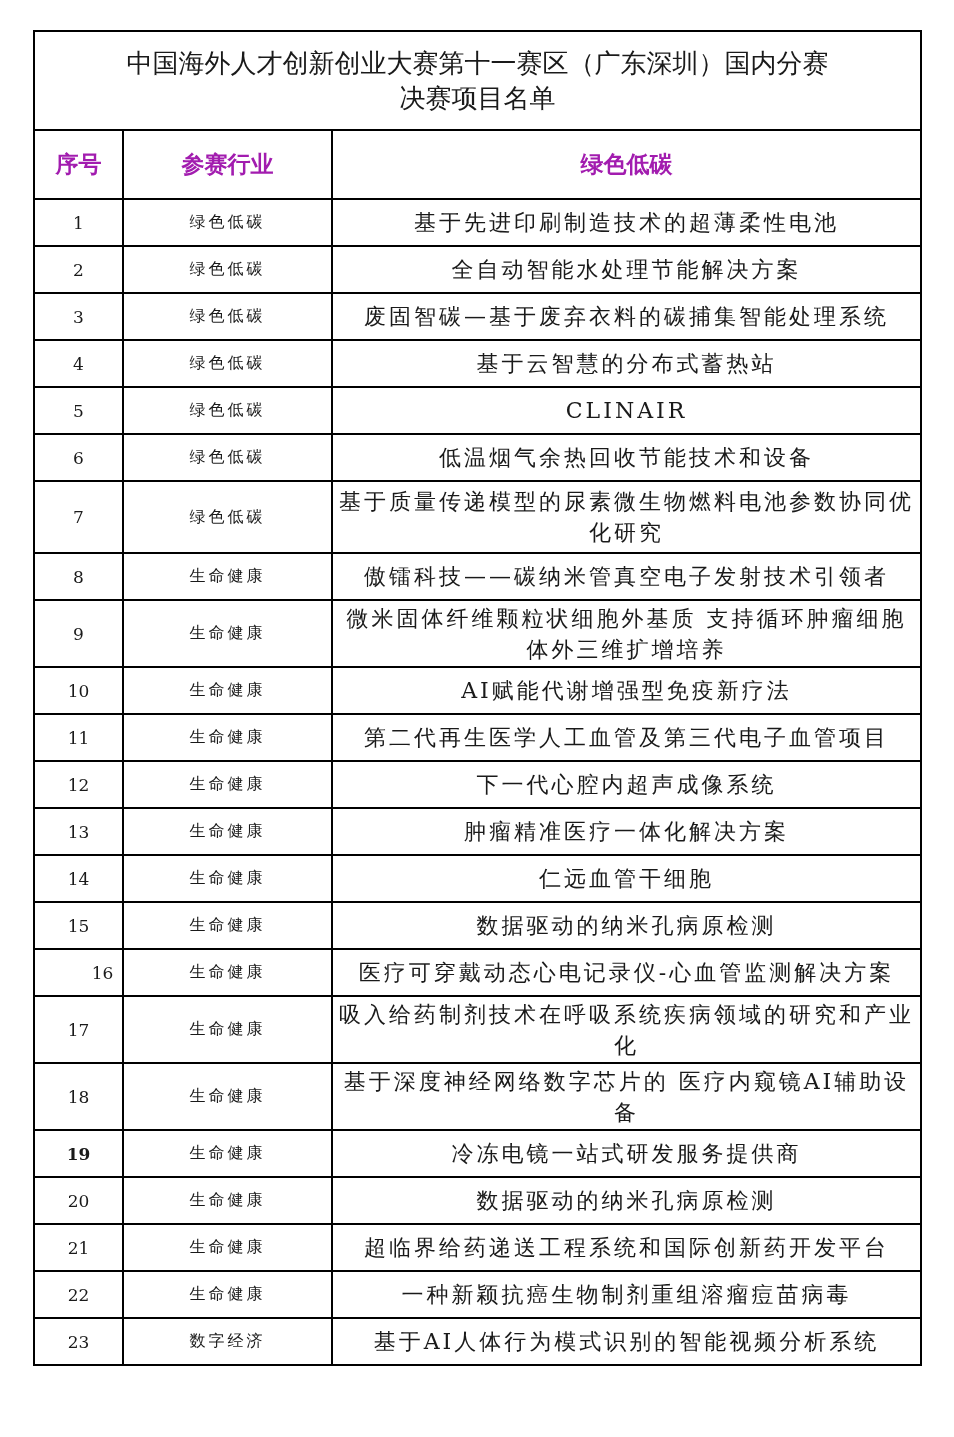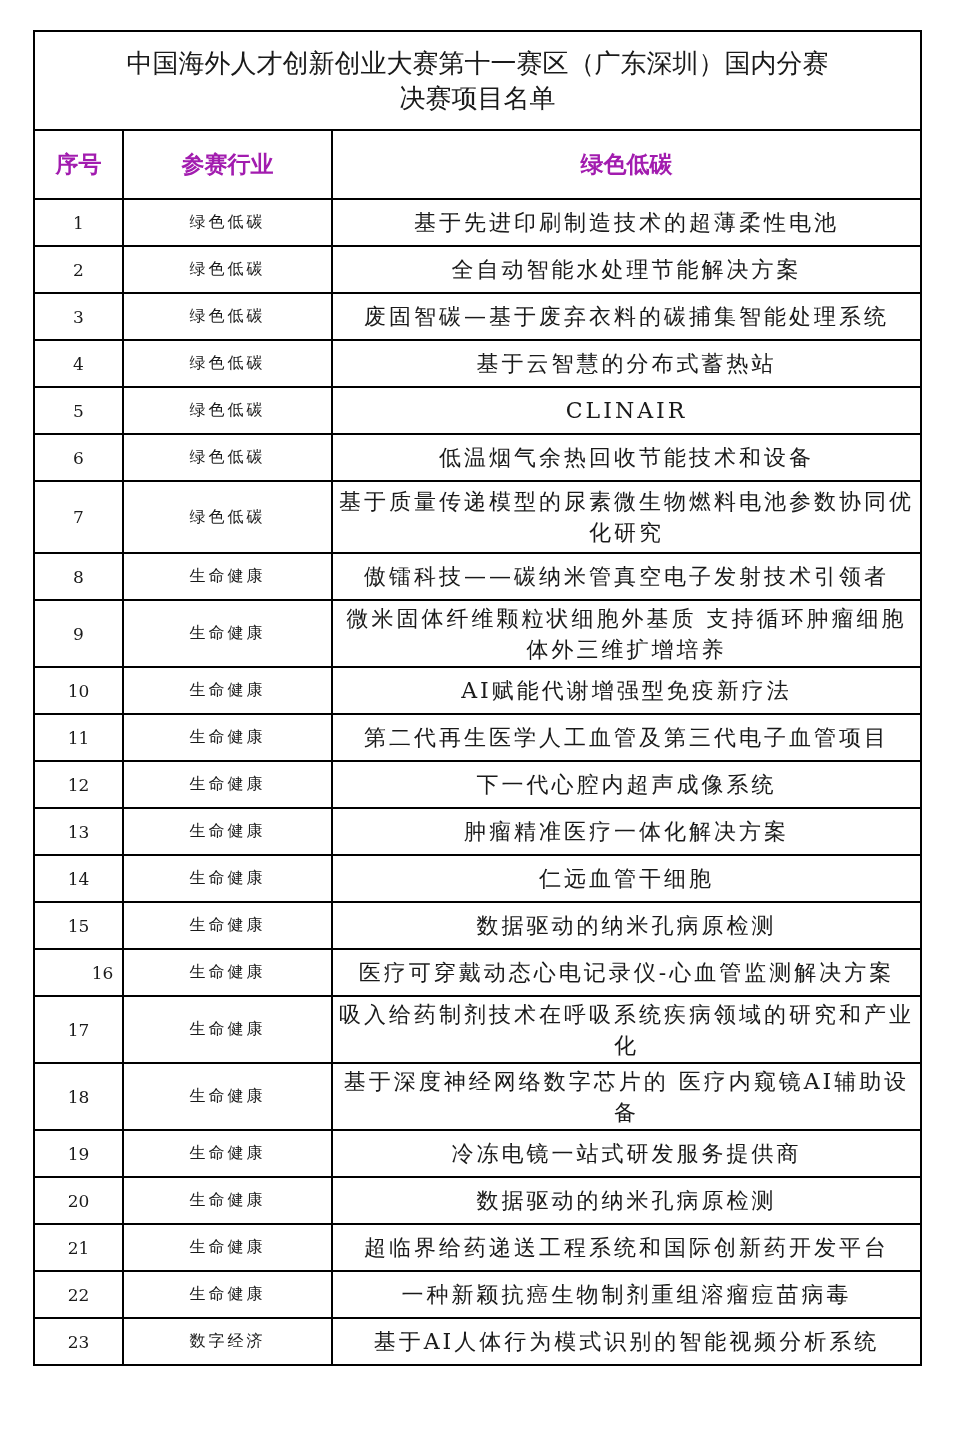--- a/index.html
+++ b/index.html
@@ -139,21 +139,21 @@
         <td class="num" style="height: 65px;">17</td>
         <td class="ind" style="height: 65px;">生命健康</td>
         <td class="proj" style="height: 65px;">吸入给药制剂技术在呼吸系统疾病领域的研究和产业化</td>
       </tr>
       <tr>
         <td class="num" style="height: 65px;">18</td>
         <td class="ind" style="height: 65px;">生命健康</td>
         <td class="proj" style="height: 65px;">基于深度神经网络数字芯片的 医疗内窥镜AI辅助设备</td>
       </tr>
       <tr>
-        <td class="num" style="height: 45px;">19</td>
+        <td class="num" style="height: 45px; font-weight: bold;">19</td>
         <td class="ind" style="height: 45px;">生命健康</td>
         <td class="proj" style="height: 45px;">冷冻电镜一站式研发服务提供商</td>
       </tr>
       <tr>
         <td class="num" style="height: 45px;">20</td>
         <td class="ind" style="height: 45px;">生命健康</td>
         <td class="proj" style="height: 45px;">数据驱动的纳米孔病原检测</td>
       </tr>
       <tr>
         <td class="num" style="height: 45px;">21</td>

